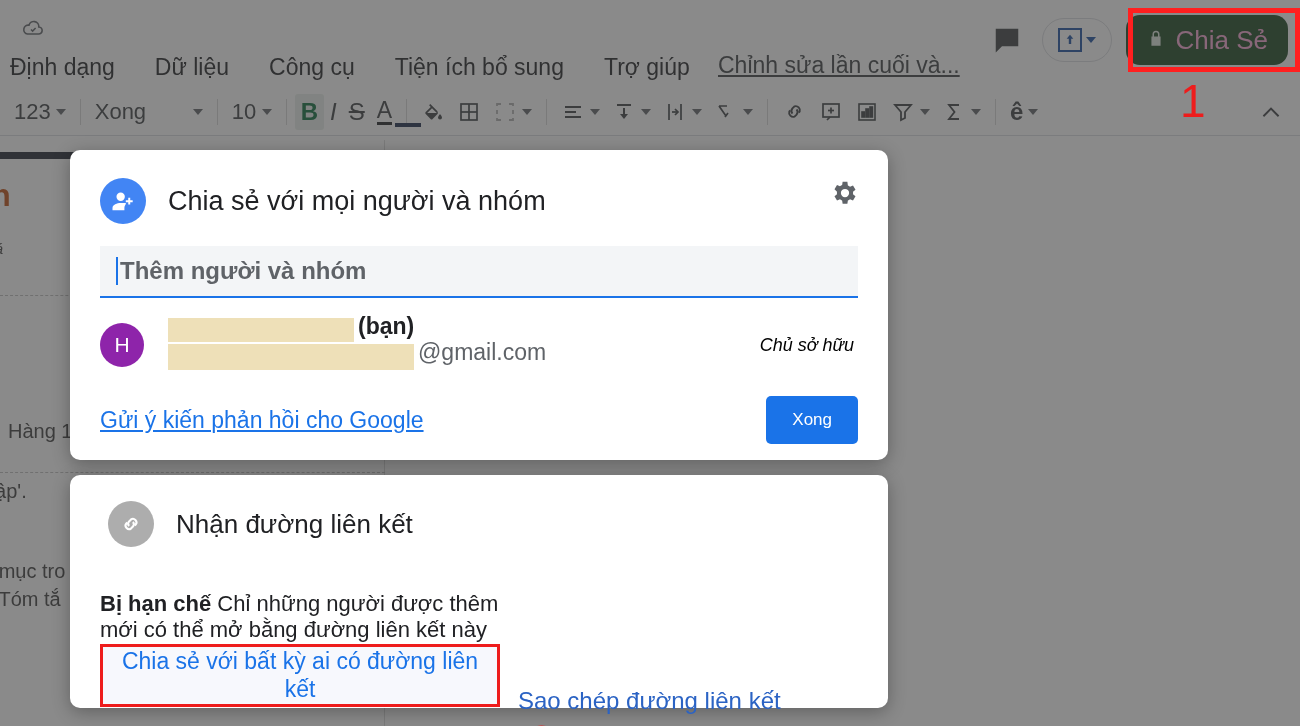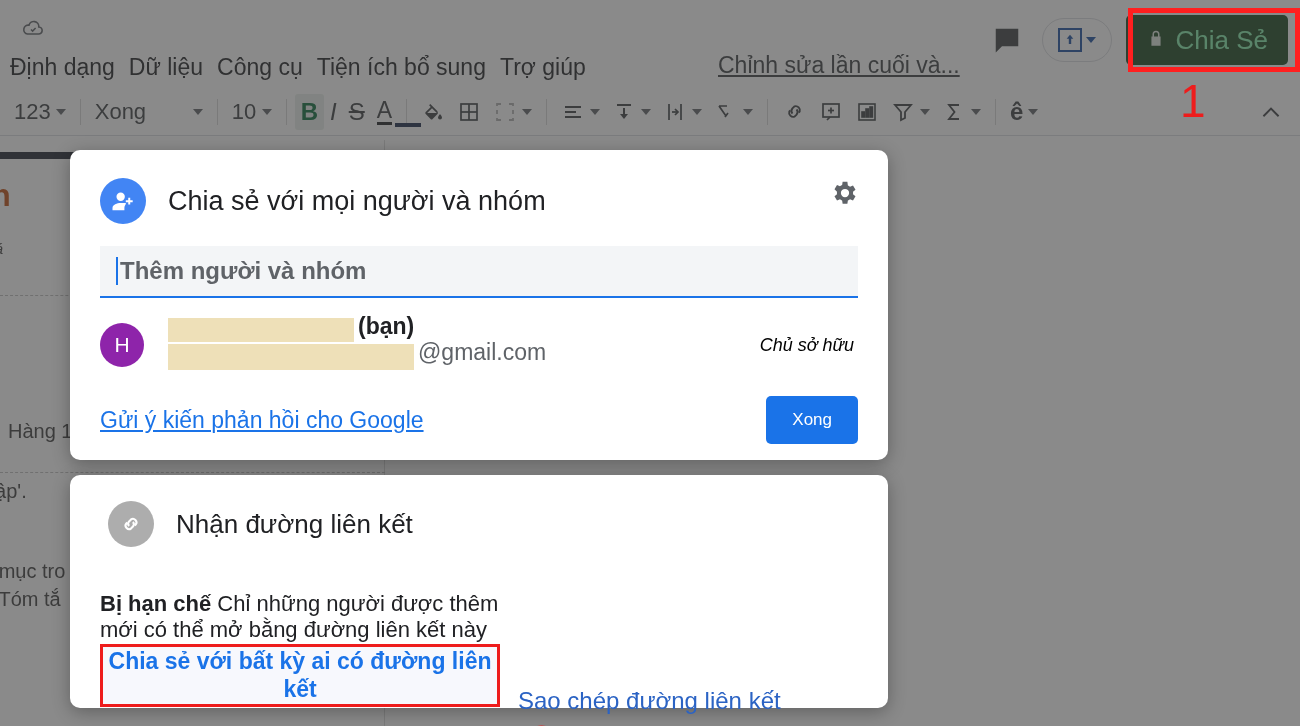--- a/index.html
+++ b/index.html
@@ -46,36 +46,36 @@
   
   .scrim {
     position:absolute; left:0; top:0; width:1300px; height:726px;
     background: rgba(60,60,60,0.60);
     z-index: 20;
   }
 
   
   .appbar { position:absolute; left:0; top:0; width:1300px; height:140px; background:#ffffff; z-index:5;}
   .cloud-icon { position:absolute; left:18px; top:16px; width:30px; height:24px; color:#444; }
-  .menubar { position:absolute; left:10px; top:50px; height:34px; display:flex; align-items:center; gap:14px;}
+  .menubar { position:absolute; left:10px; top:50px; height:34px; display:flex; align-items:center; gap:40px;}
   .menu-item { font-size:23px; color:#202124; white-space:nowrap; cursor:pointer;}
   .lastedit {
     position:absolute; left:718px; top:52px; font-size:23px; color:#3c4043;
     text-decoration:underline; white-space:nowrap; cursor:pointer;
   }
   .hdr-icons { position:absolute; right:0; top:8px; height:64px; display:flex; align-items:center; gap:14px; padding-right:12px;}
   .comment-btn { width:42px; height:42px; display:flex; align-items:center; justify-content:center; cursor:pointer;}
   .upload-pill {
     width:70px; height:44px; border:1px solid #dadce0; border-radius:22px;
     display:flex; align-items:center; justify-content:center; gap:4px; cursor:pointer;
   }
   .upload-box { width:24px; height:24px; border:2px solid #1a4fa0; display:flex; align-items:center; justify-content:center;}
   .caret-dn { width:0;height:0;border-left:5px solid transparent;border-right:5px solid transparent;border-top:6px solid #1a4fa0;}
   .share-btn {
-    background:#1a4620; color:#86efac; border-radius:5px;
+    background:#1a4620; color:#f9a8d4; border-radius:14px;
     height:50px; padding:0 20px; display:flex; align-items:center; gap:10px;
     font-size:26px; cursor:pointer; min-width:150px; justify-content:center;
   }
 
   
   .fmtbar {
     position:absolute; left:0; top:88px; width:1300px; height:48px;
     display:flex; align-items:center; gap:0px; padding-left:8px;
     border-bottom:1px solid #dadce0; background:#fff;
   }
@@ -144,21 +144,21 @@
     width:46px; height:46px; border-radius:50%; background:#adadad;
     display:flex; align-items:center; justify-content:center; flex:0 0 auto;
   }
   .link-title { font-size:26px; color:#202124; margin-left:22px; white-space:nowrap;}
   .link-body { display:flex; padding:12px 26px 0 30px; align-items:flex-start;}
   .link-left { width:400px; }
   .restrict { font-size:22px; color:#202124; line-height:1.16;margin-top:32px;}
   .restrict b { font-weight:bold;}
   .anyone-box {
     margin-top:2px; border:3px solid #ee1c1c; background:#f7f8fd;
-    padding:1px 4px; cursor:pointer;font-weight:bold;
+    padding:1px 4px; cursor:pointer;
   }
   .anyone-link {
     display:block; font-size:23px; color:#1a73e8; text-align:center; line-height:1.2;
   }
   .link-right { margin-left:18px; position:relative; width:330px; padding-top:128px;}
   .copy-link { font-size:24px; color:#2b63c4; white-space:nowrap; cursor:pointer;}
   .num2 { position:absolute; left:10px; top:160px; font-size:48px; color:#ee1c1c; line-height:1;}
 
   
   .redbox1 {

